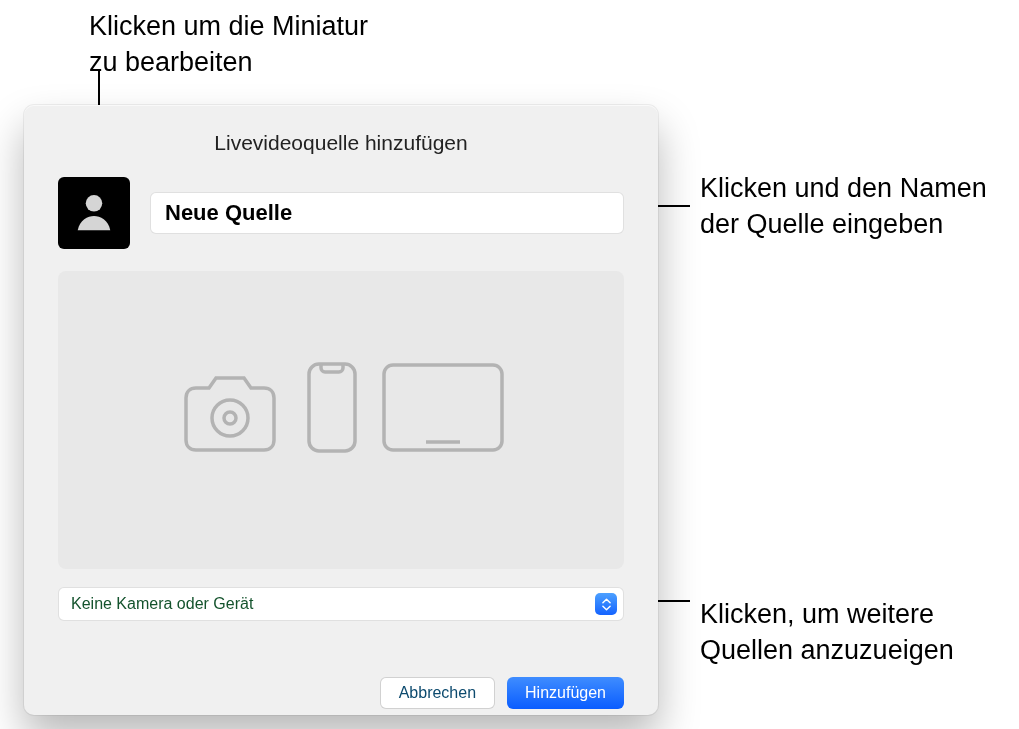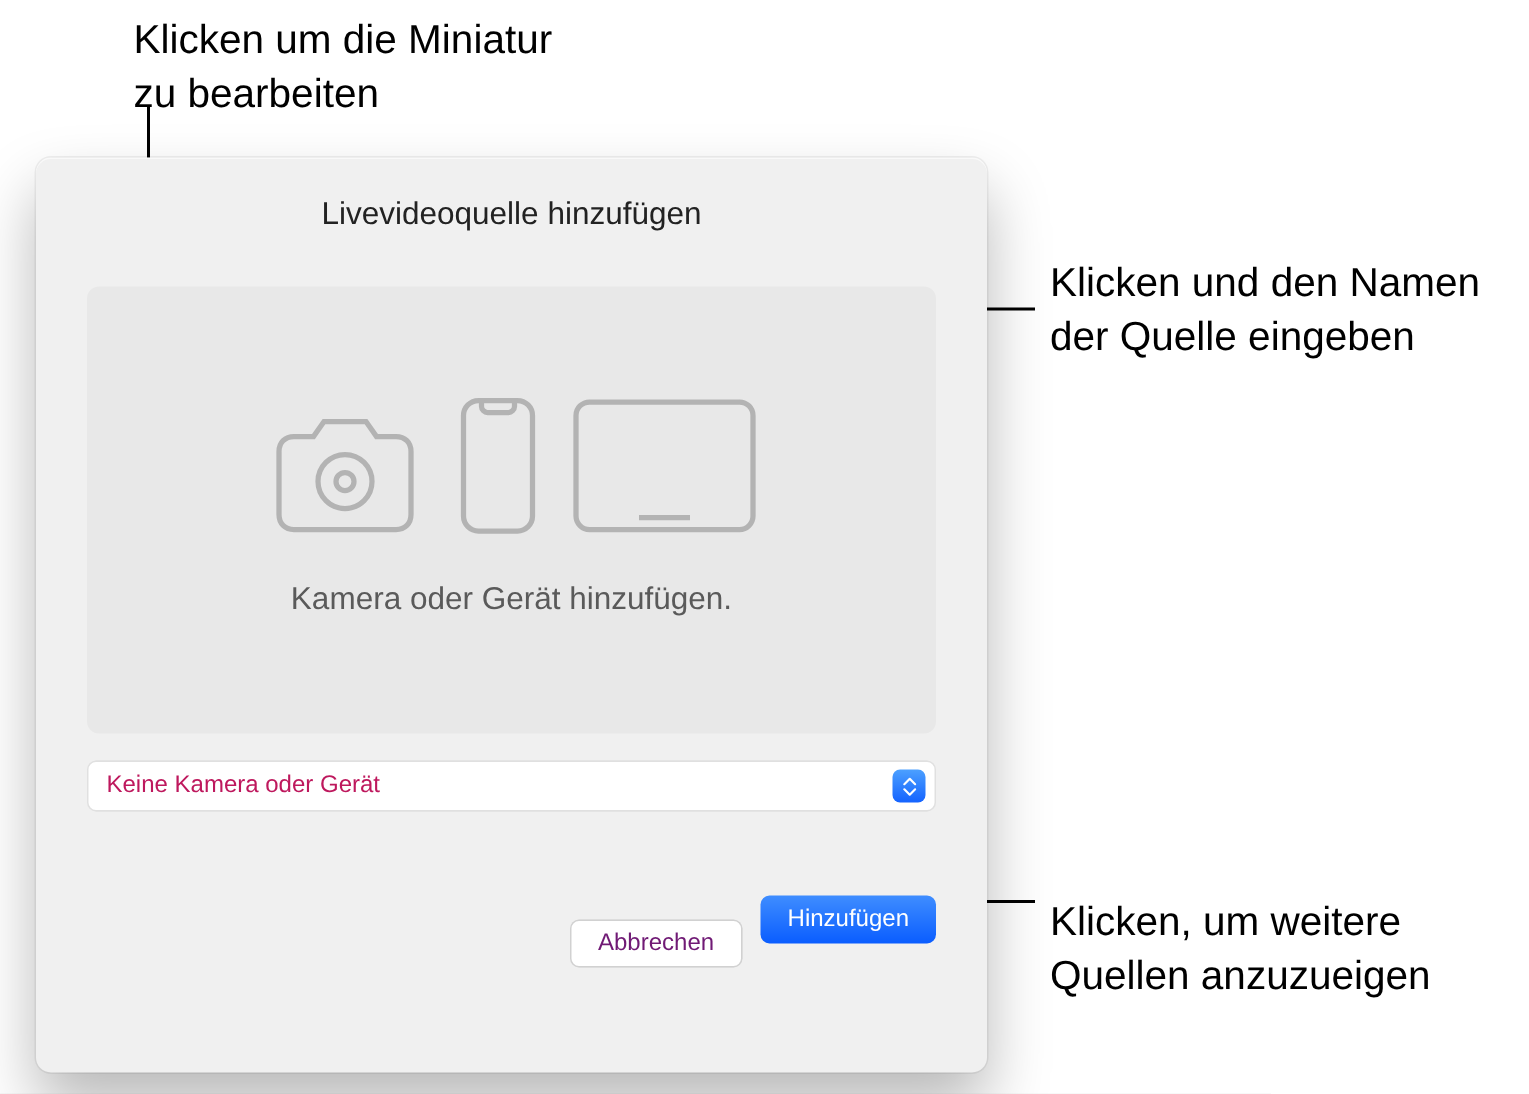--- a/index.html
+++ b/index.html
@@ -29,21 +29,21 @@
       background: #f0f0f0;
       border-radius: 10px;
       box-shadow: 0 0 0 1px rgba(0,0,0,.06), 0 22px 42px rgba(0,0,0,.28), inset 0 1px 0 rgba(255,255,255,.6);
       padding: 26px 34px 22px;
     }
     .dialog-title {
       text-align: center;
       font-size: 21px;
       font-weight: 400;
       color: #222;
-      margin-bottom: 36px;
+      margin-bottom: 22px;
     }
     .header-row {
       display: flex;
       align-items: center;
       gap: 20px;
       margin-bottom: 22px;
     }
     .thumbnail {
       width: 72px;
       height: 72px;
@@ -105,21 +105,21 @@
     .select-field {
       width: 100%;
       height: 34px;
       background: #fff;
       border: 1px solid rgba(0,0,0,.12);
       border-radius: 6px;
       display: flex;
       align-items: center;
       padding: 0 6px 0 12px;
       font-size: 16px;
-      color: #be185d;
+      color: #14532d;
       cursor: default;
     }
     .select-field .label { flex: 1; }
     .select-caret {
       width: 22px;
       height: 22px;
       background: linear-gradient(#4ca0ff,#1463ff);
       border-radius: 5px;
       display: flex;
       flex-direction: column;
@@ -138,22 +138,21 @@
       height: 32px;
       padding: 0 18px;
       border-radius: 6px;
       font-size: 16px;
       border: none;
       cursor: default;
     }
     .btn-cancel {
       background: #fff;
       border: 1px solid rgba(0,0,0,.18);
-      color: #701a75;
-      margin-top: 16px;
+      color: #0c4a6e;
     }
     .btn-primary {
       background: linear-gradient(#3f8dff,#0a5dff);
       color: #fff;
       font-weight: 500;
     }
   </style>
 </head>
 <body>
 
@@ -164,20 +163,31 @@
 
 <div class="callout" style="left:700px; top:170px; width:300px;">Klicken und den Namen der Quelle eingeben</div>
 <div class="callout-line" style="left:614px; top:205px; width:76px; height:2px;"></div>
 
 <div class="callout" style="left:700px; top:580px; width:300px;margin-top:16px;">Klicken, um weitere Quellen anzuzueigen</div>
 <div class="callout-line" style="left:608px; top:600px; width:82px; height:2px;"></div>
 
 <div class="dialog">
   <div class="dialog-title">Livevideoquelle hinzufügen</div>
 
+  <div class="header-row">
+    <div class="thumbnail">
+      <span>
+        <svg viewBox="0 0 24 24" fill="#d5d5d5">
+          <circle cx="12" cy="8" r="4.3"></circle>
+          <path d="M3.5 22c1-5.2 5.3-7.4 8.5-7.4s7.5 2.2 8.5 7.4H3.5z"></path>
+        </svg>
+      </span>
+    </div>
+    <input class="name-input" value="Neue Quelle" style="">
+  </div>
 
   <div class="placeholder-zone">
     <div class="device-icons">
       <span>
         <svg width="108" height="80" viewBox="0 0 108 80" stroke-width="3.5">
           <path d="M10 24 C10 18 14 14 20 14 L33 14 L40 4 L68 4 L75 14 L88 14 C94 14 98 18 98 24 L98 66 C98 72 94 76 88 76 L20 76 C14 76 10 72 10 66 Z"></path>
           <circle cx="54" cy="44" r="18"></circle>
           <circle cx="54" cy="44" r="6"></circle>
         </svg>
       </span>
@@ -187,21 +197,20 @@
           <path d="M15 3 L15 7 C15 9 17 11 19 11 L33 11 C35 11 37 9 37 7 L37 3"></path>
         </svg>
       </span>
       <span>
         <svg width="126" height="93" viewBox="0 0 126 93" stroke-width="3.5">
           <rect x="4" y="4" width="118" height="85" rx="9"></rect>
           <line x1="46" y1="81" x2="80" y2="81"></line>
         </svg>
       </span>
     </div>
-    <div class="ph-title">Kamera oder Gerät hinzufügen.</div>
   </div>
 
   <div class="select-row">
     <div class="select-field">
       <span class="label">Keine Kamera oder Gerät</span>
       <span class="select-caret">
         <svg viewBox="0 0 10 6">
             <path d="M1 5 L5 1 L9 5" stroke="#fff" stroke-width="1.6" fill="none" stroke-linecap="round" stroke-linejoin="round"></path>
           </svg>
         <svg viewBox="0 0 10 6">

